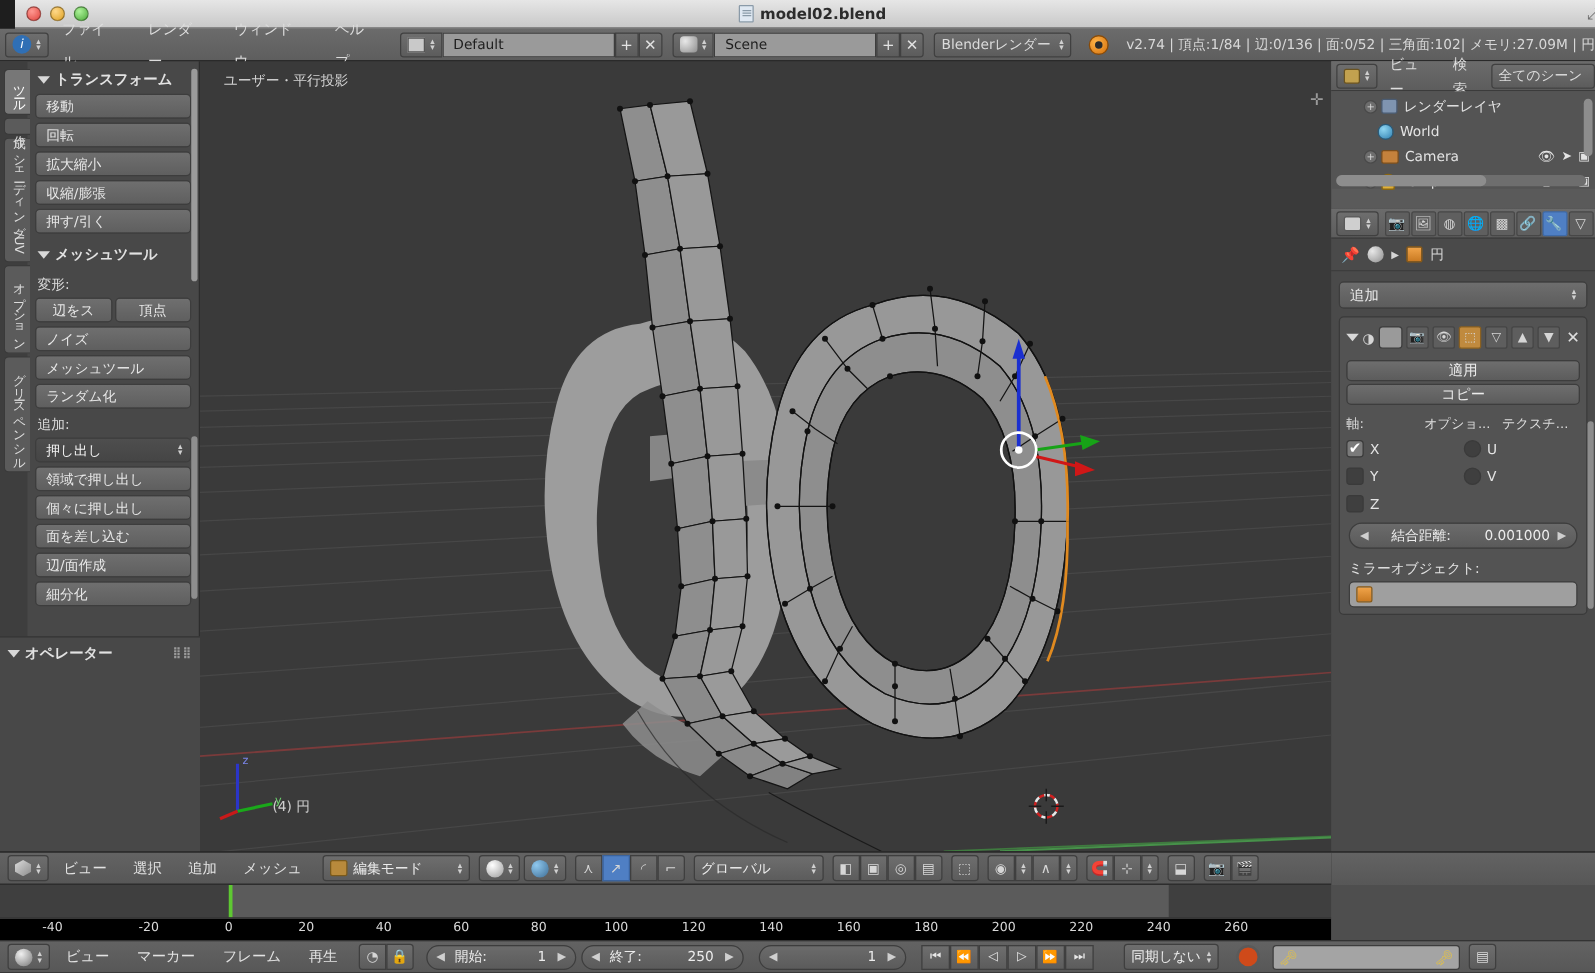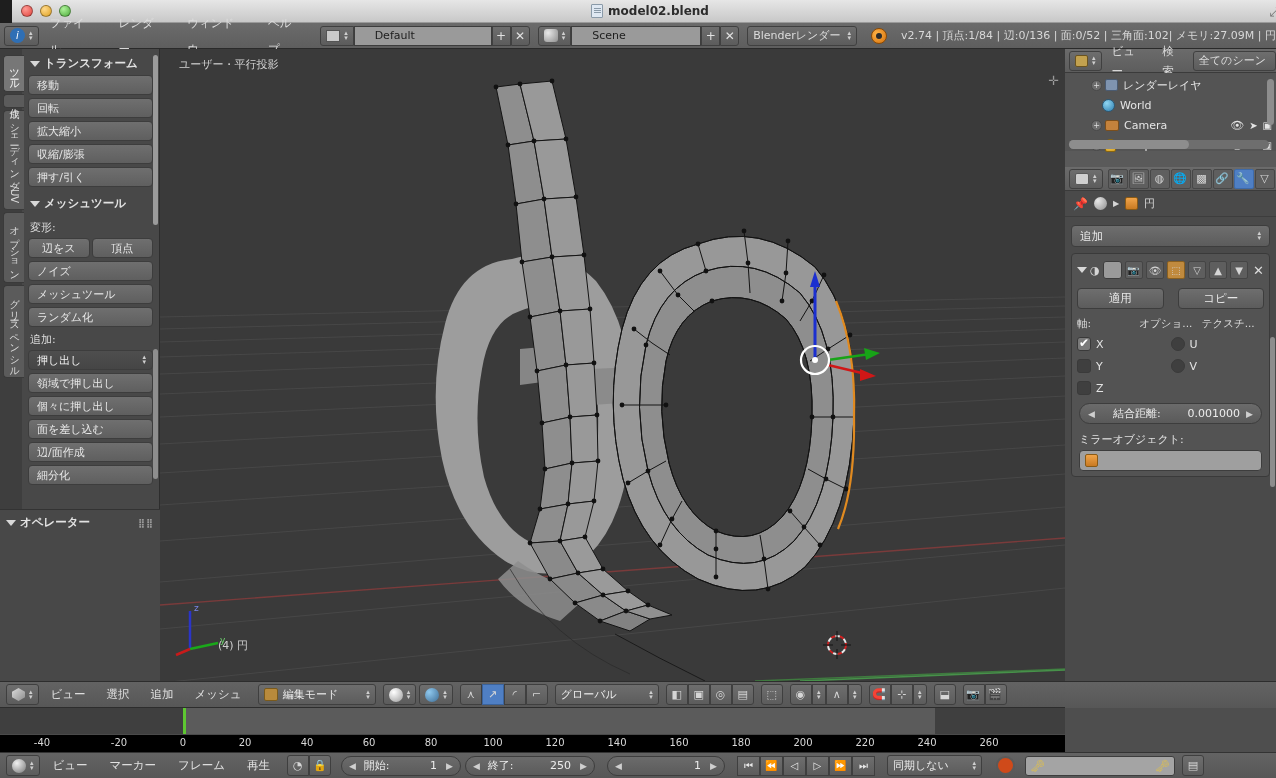--- a/index.html
+++ b/index.html
@@ -45,21 +45,21 @@
   .hdr-btn{
     height:20px; background:linear-gradient(#6e6e6e,#5c5c5c);
     border:1px solid #404040; border-radius:3px;
     display:flex; align-items:center; padding:0 5px; color:#dcdcdc;
     font-size:11px; gap:4px;
   }
   .menu-item{ padding:0 11px; color:#dddddd; font-size:11.5px; line-height:26px; }
   .spin{ display:flex; flex-direction:column; line-height:5px; font-size:7px; color:#d0d0d0; }
   .txtfield{
     height:20px; background:#9a9a9a; border:1px solid #3d3d3d; border-radius:3px;
-    color:#1d1d1d; display:flex; align-items:center; padding:0 20px; font-size:11px;
+    color:#1d1d1d; display:flex; align-items:center; padding:0 8px; font-size:11px;
   }
   .sq-btn{
     width:19px;height:20px;background:linear-gradient(#6e6e6e,#5c5c5c);
     border:1px solid #404040; display:flex;align-items:center;justify-content:center;
     color:#e2e2e2; font-size:12px;
   }
   #statusline{ color:#d8d8d8; font-size:11px; margin-left:8px; white-space:nowrap; }
   .blender-logo{
     width:16px;height:16px;border-radius:50%;
     background:radial-gradient(circle at 35% 35%,#ffb347,#d4700c);
@@ -169,21 +169,21 @@
     border:1px solid #3d3d3d; border-radius:4px; display:flex; align-items:center;
     padding:0 8px; color:#eaeaea; font-size:11.5px;
   }
   #mod-box{ margin:6px 6px 0 6px; border:1px solid #3a3a3a; border-radius:4px;
     background:#535353; padding:5px; }
   #mod-hdr{ display:flex; align-items:center; gap:3px; height:22px; }
   .micon{ width:18px;height:18px;border:1px solid #454545;background:#5e5e5e;border-radius:2px;
     display:flex;align-items:center;justify-content:center;font-size:10px;}
   .micon.on{ background:#c08a3e; border-color:#8a6020; }
   .mname{ flex:1; height:18px;background:#9a9a9a;border:1px solid #3d3d3d;border-radius:3px; }
-  .mod-btn-row{ display:flex; gap:14px; margin-top:7px; }
+  .mod-btn-row{ display:flex; gap:2px; margin-top:7px;flex-direction:column; }
   .mod-btn{ flex:1; height:21px; background:linear-gradient(#6e6e6e,#5c5c5c);
     border:1px solid #3d3d3d; border-radius:4px; display:flex; align-items:center;
     justify-content:center; color:#ebebeb; font-size:11.5px; }
   .col3{ display:flex; margin-top:8px; }
   .col3 > div{ flex:1; font-size:10.5px; color:#dedede; }
   .chkrow{ display:flex; align-items:center; gap:5px; height:22px; font-size:11px; color:#e4e4e4; }
   .chk{ width:14px;height:14px;border:1px solid #3a3a3a;border-radius:3px;background:#3f3f3f; }
   .chk.on{ background:#7a7a7a; position:relative; }
   .chk.on:after{ content:"✔"; position:absolute; left:1px; top:-2px; font-size:12px; color:#ffffff; }
   #merge-field{
@@ -944,21 +944,21 @@
 
     <div class="grp" style="margin-left:8px;">
       <div class="transport">⏮</div>
       <div class="transport">⏪</div>
       <div class="transport">◁</div>
       <div class="transport">▷</div>
       <div class="transport">⏩</div>
       <div class="transport">⏭</div>
     </div>
 
-    <div class="vf-btn" style="width:95px;justify-content:space-between;margin-left:8px;">
+    <div class="vf-btn" style="width:76px;justify-content:space-between;margin-left:20px;">
       <span>同期しない</span>
       <span class="spin">
           <span>▴</span>
           <span>▾</span>
         </span>
     </div>
 
     <div id="rec-dot" style="margin-left:10px;"></div>
 
     <div id="keyfield" style="margin-left:6px;">

